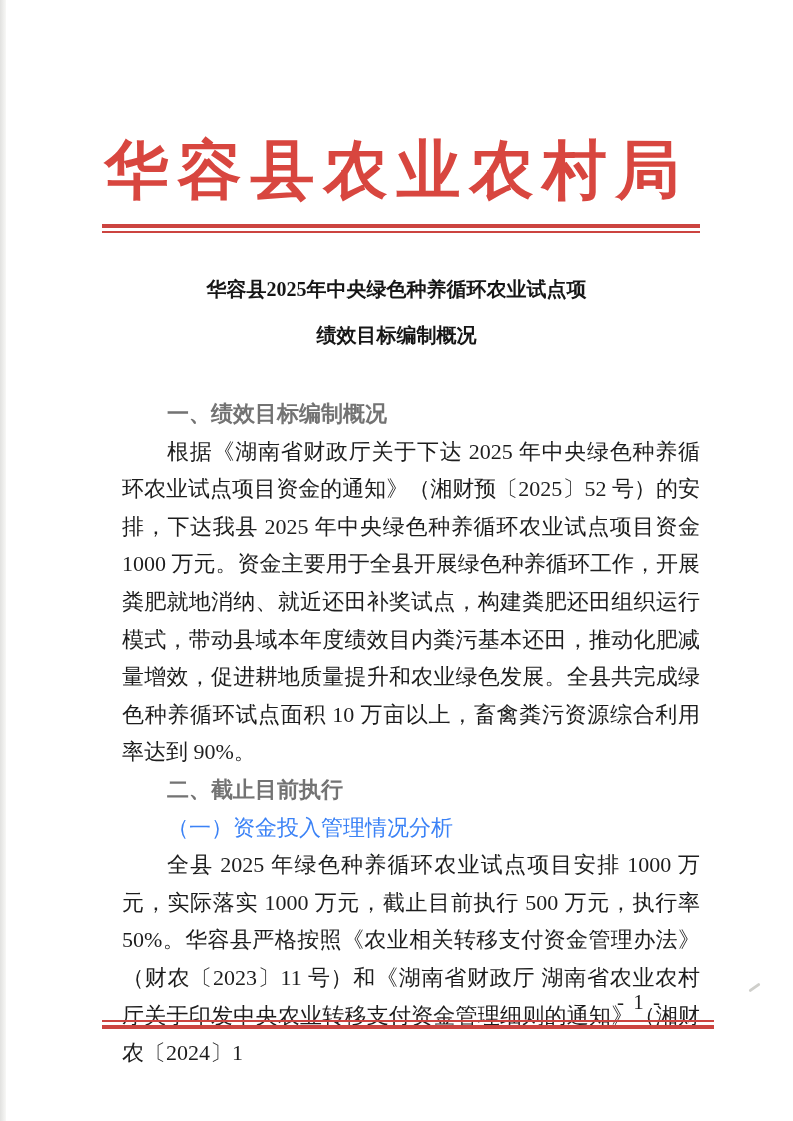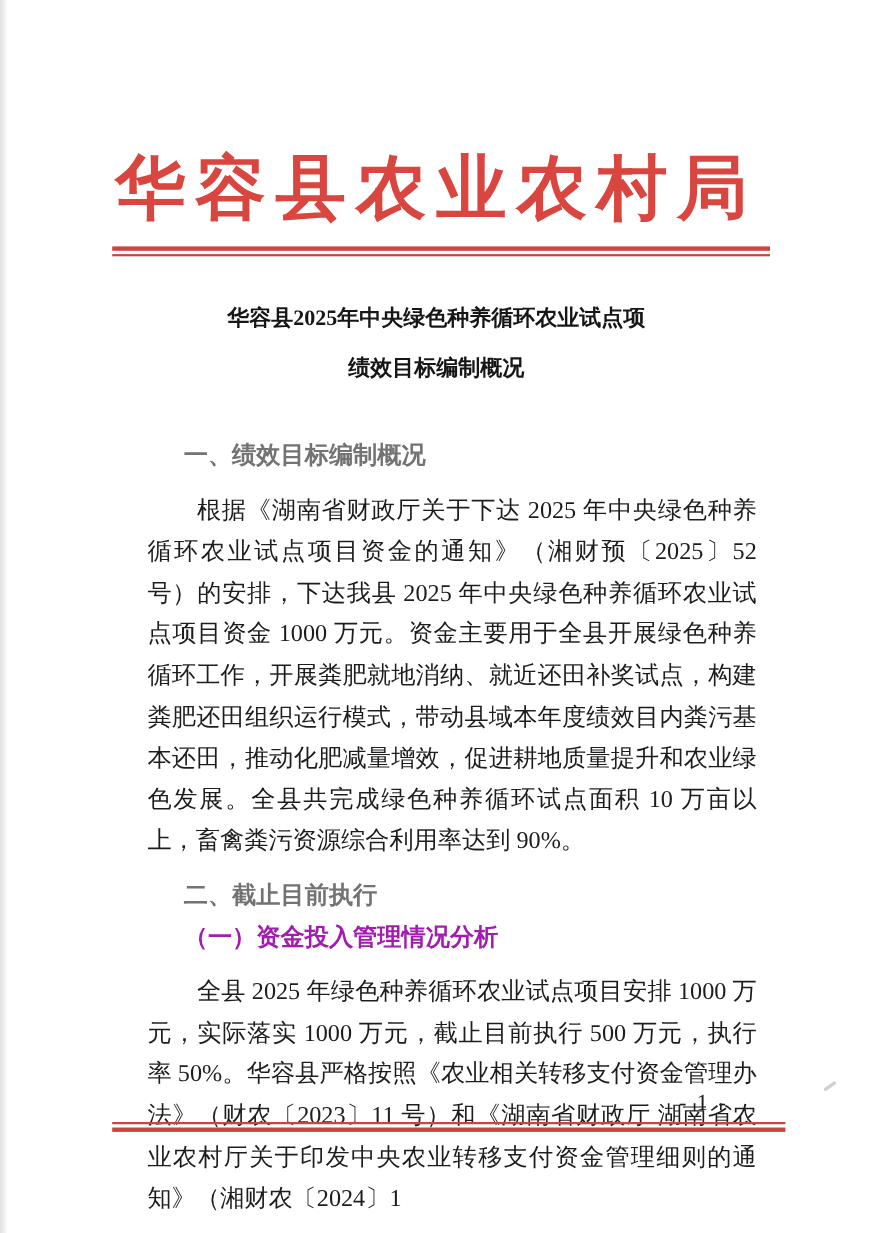--- a/index.html
+++ b/index.html
@@ -27,21 +27,21 @@
     position: absolute;
     top: 130px;
     left: 0;
     width: 100%;
     text-align: center;
     font-size: 64px;
     line-height: 82px;
     font-weight: bold;
     letter-spacing: 9px;
     color: #d8463f;
-    font-family: Liberation Sans, sans-serif;
+    font-family: Liberation Serif, serif;
     white-space: nowrap;
   }
   .headline-rule {
     position: absolute;
     top: 224px;
     left: 102px;
     width: 598px;
     height: 3px;
     border-top: 4px solid #cc4440;
     border-bottom: 2px solid #cc4440;
@@ -68,26 +68,26 @@
     text-align: justify;
     text-justify: inter-ideograph;
   }
   .h-hei {
     font-family: "Liberation Sans", "DejaVu Sans", sans-serif;
     font-weight: bold;
     text-indent: 45px;
     color: #737373;
   }
   .h-kai {
-    font-weight: bold;
+    font-weight: normal;
     text-indent: 45px;
-    color: #a21caf;
+    color: #3b82f6;
   }
   .para {
-    margin: 12px;
+    margin: 0;
     text-indent: 45px;
     text-align: justify;
     text-justify: inter-ideograph;
   }
   .page-num {
     position: absolute;
     top: 988px;
     left: 122px;
     width: 540px;
     text-align: right;

